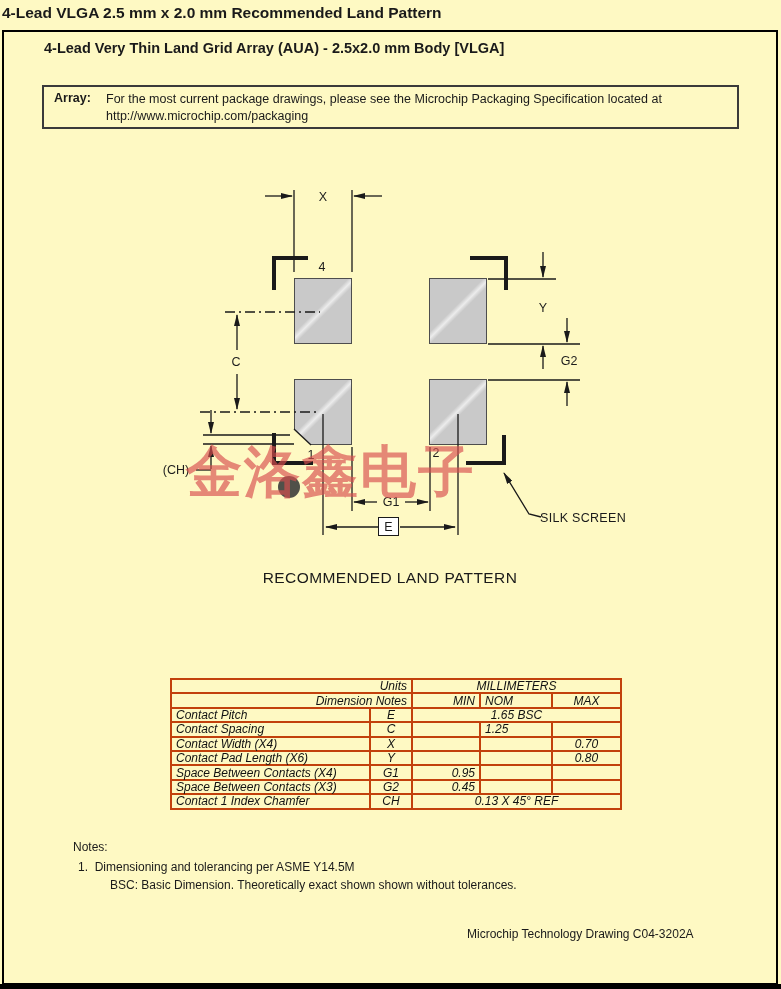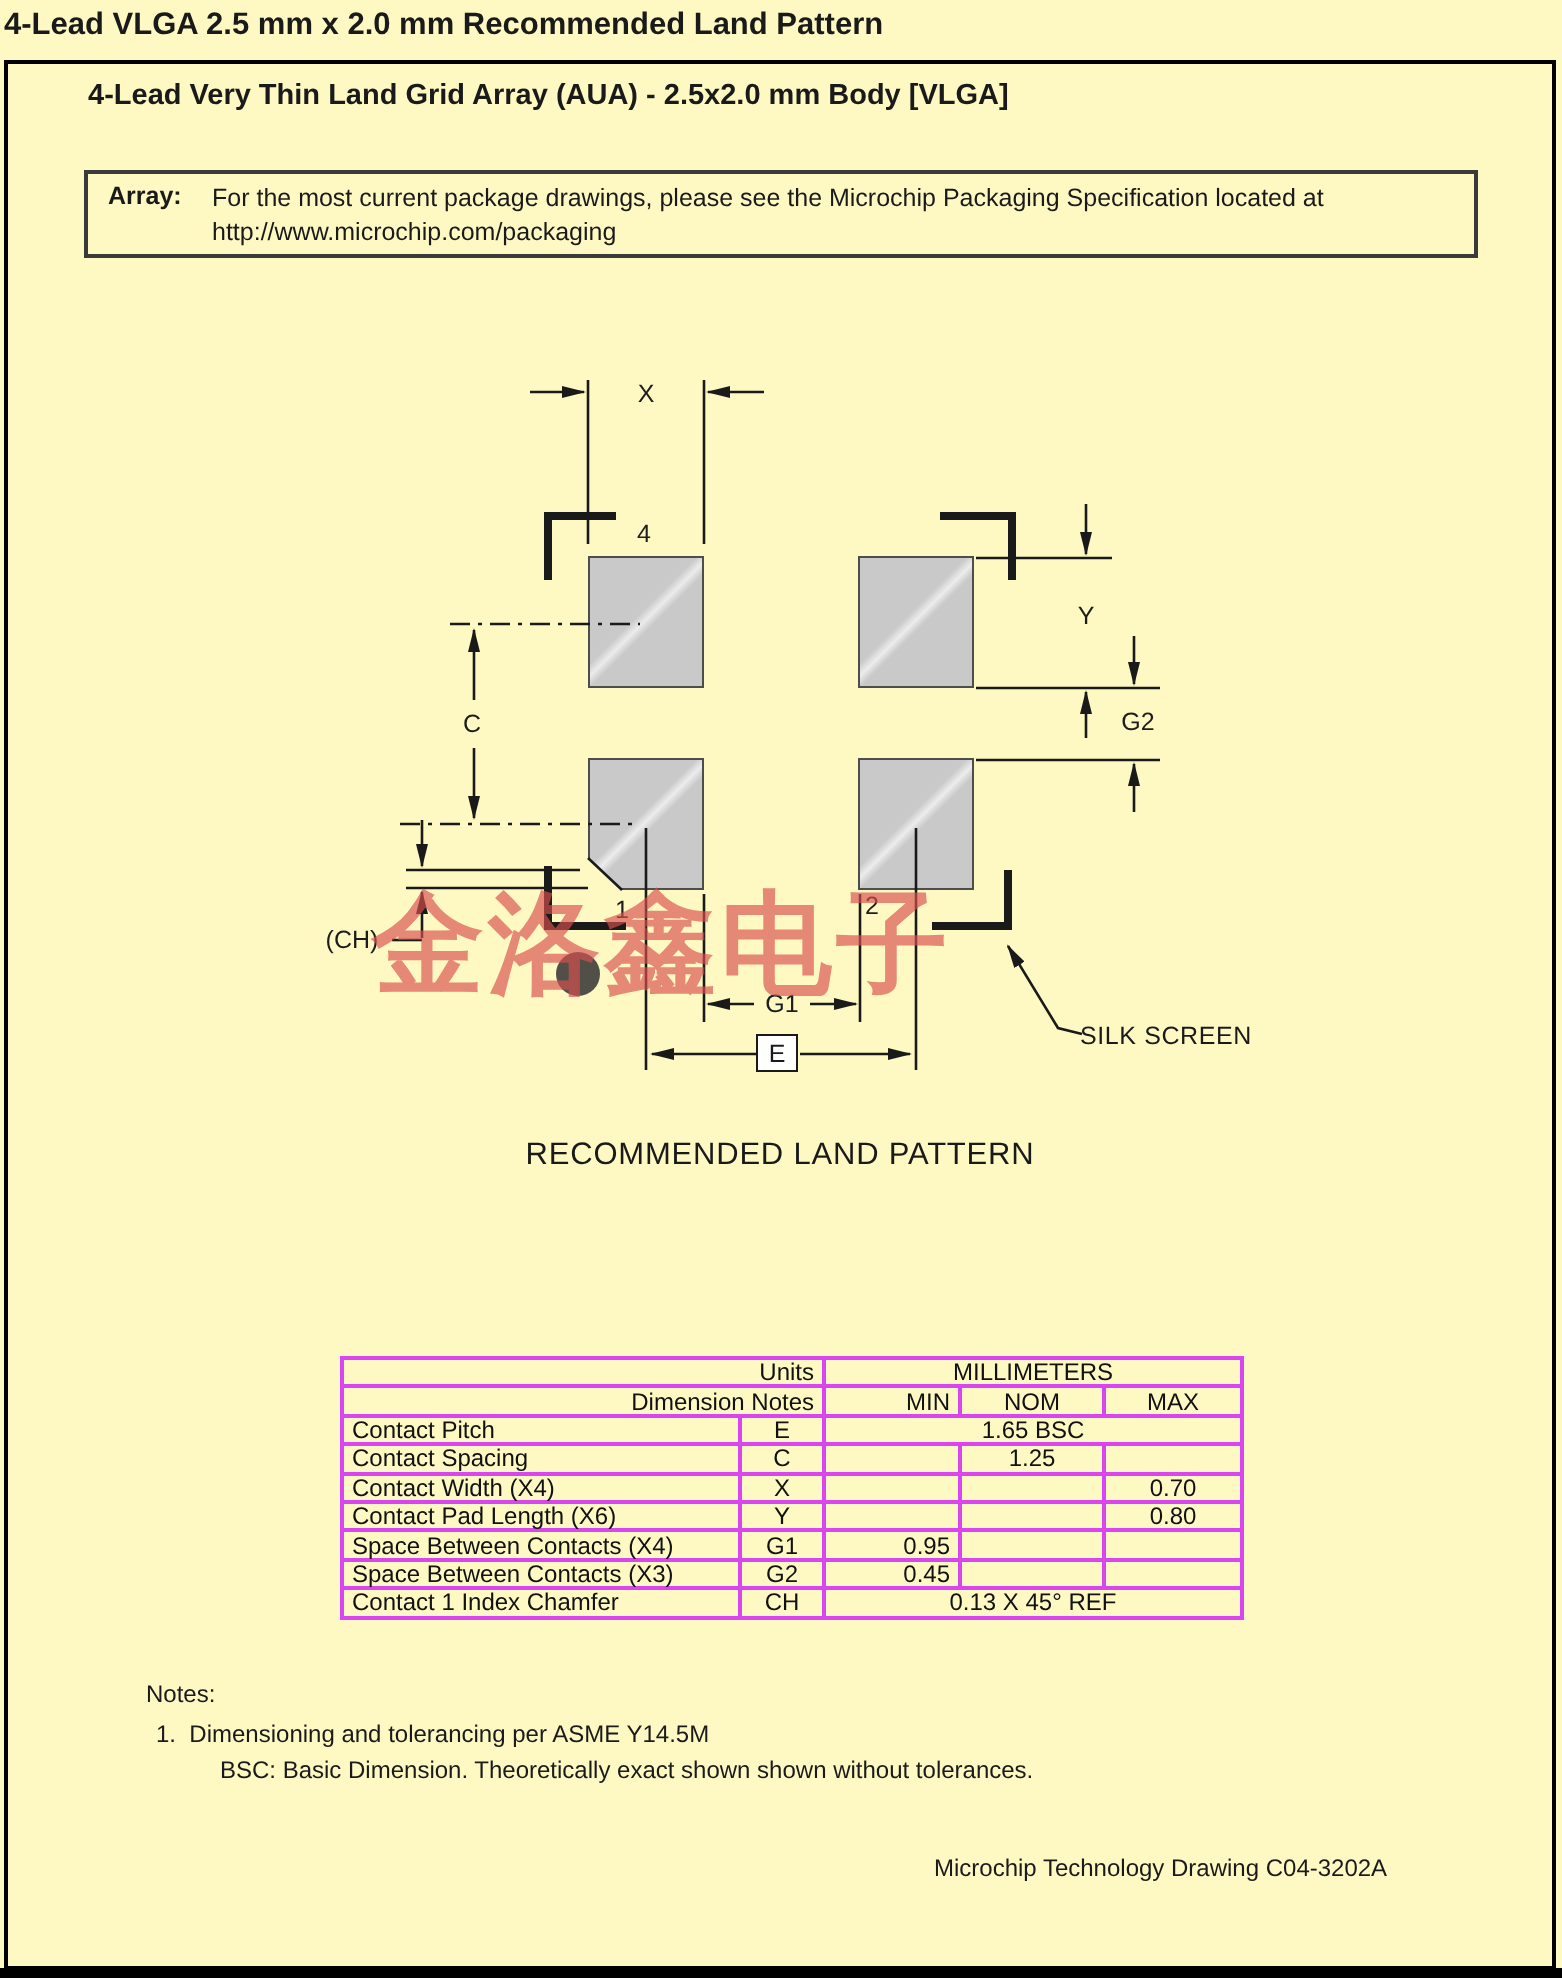--- a/index.html
+++ b/index.html
@@ -25,25 +25,25 @@
          font-size:12.5px;z-index:3;}
   .silk-label{position:absolute;left:540px;top:511px;font-size:12.5px;letter-spacing:.3px;z-index:3;}
   .pin-dot{position:absolute;left:278px;top:476px;width:22px;height:22px;border-radius:50%;
            background:#383838;opacity:.88;z-index:4;}
   .watermark{position:absolute;left:186px;top:444px;font-size:56px;font-weight:700;line-height:1;
              letter-spacing:2px;color:#d94f4f;opacity:.66;white-space:nowrap;z-index:5;
              font-family:Liberation Sans, sans-serif;}
   .caption{left:190px;top:569px;width:400px;text-align:center;font-size:15.5px;letter-spacing:.4px;}
   table.dims{position:absolute;left:170px;top:678px;border-collapse:collapse;z-index:3;
              font-size:12px;color:#111;}
-  table.dims td{border:2px solid #d946ef;height:12.4px;padding:0 4px;line-height:12px;white-space:nowrap;}
+  table.dims td{border:2px solid #c2410c;height:12.4px;padding:0 4px;line-height:12px;white-space:nowrap;font-style:italic;}
   td.c-desc{width:189px;text-align:left;}
   td.c-sym{width:32px;text-align:center;}
   td.c-min{width:58px;text-align:right;}
-  td.c-nom{width:62px;text-align:center;}
+  td.c-nom{width:62px;}
   td.c-max{width:59px;text-align:center;}
   td.r-align{text-align:right;padding-right:6px;}
   td.c-center{text-align:center;}
   .notes-head{left:73px;top:840px;font-size:12px;}
   .notes-item1{left:78px;top:860px;font-size:12px;white-space:pre;}
   .notes-item2{left:110px;top:878px;font-size:12px;}
   .footer{left:467px;top:927px;font-size:12px;white-space:nowrap;}
 </style>
 </head>
 <body>

